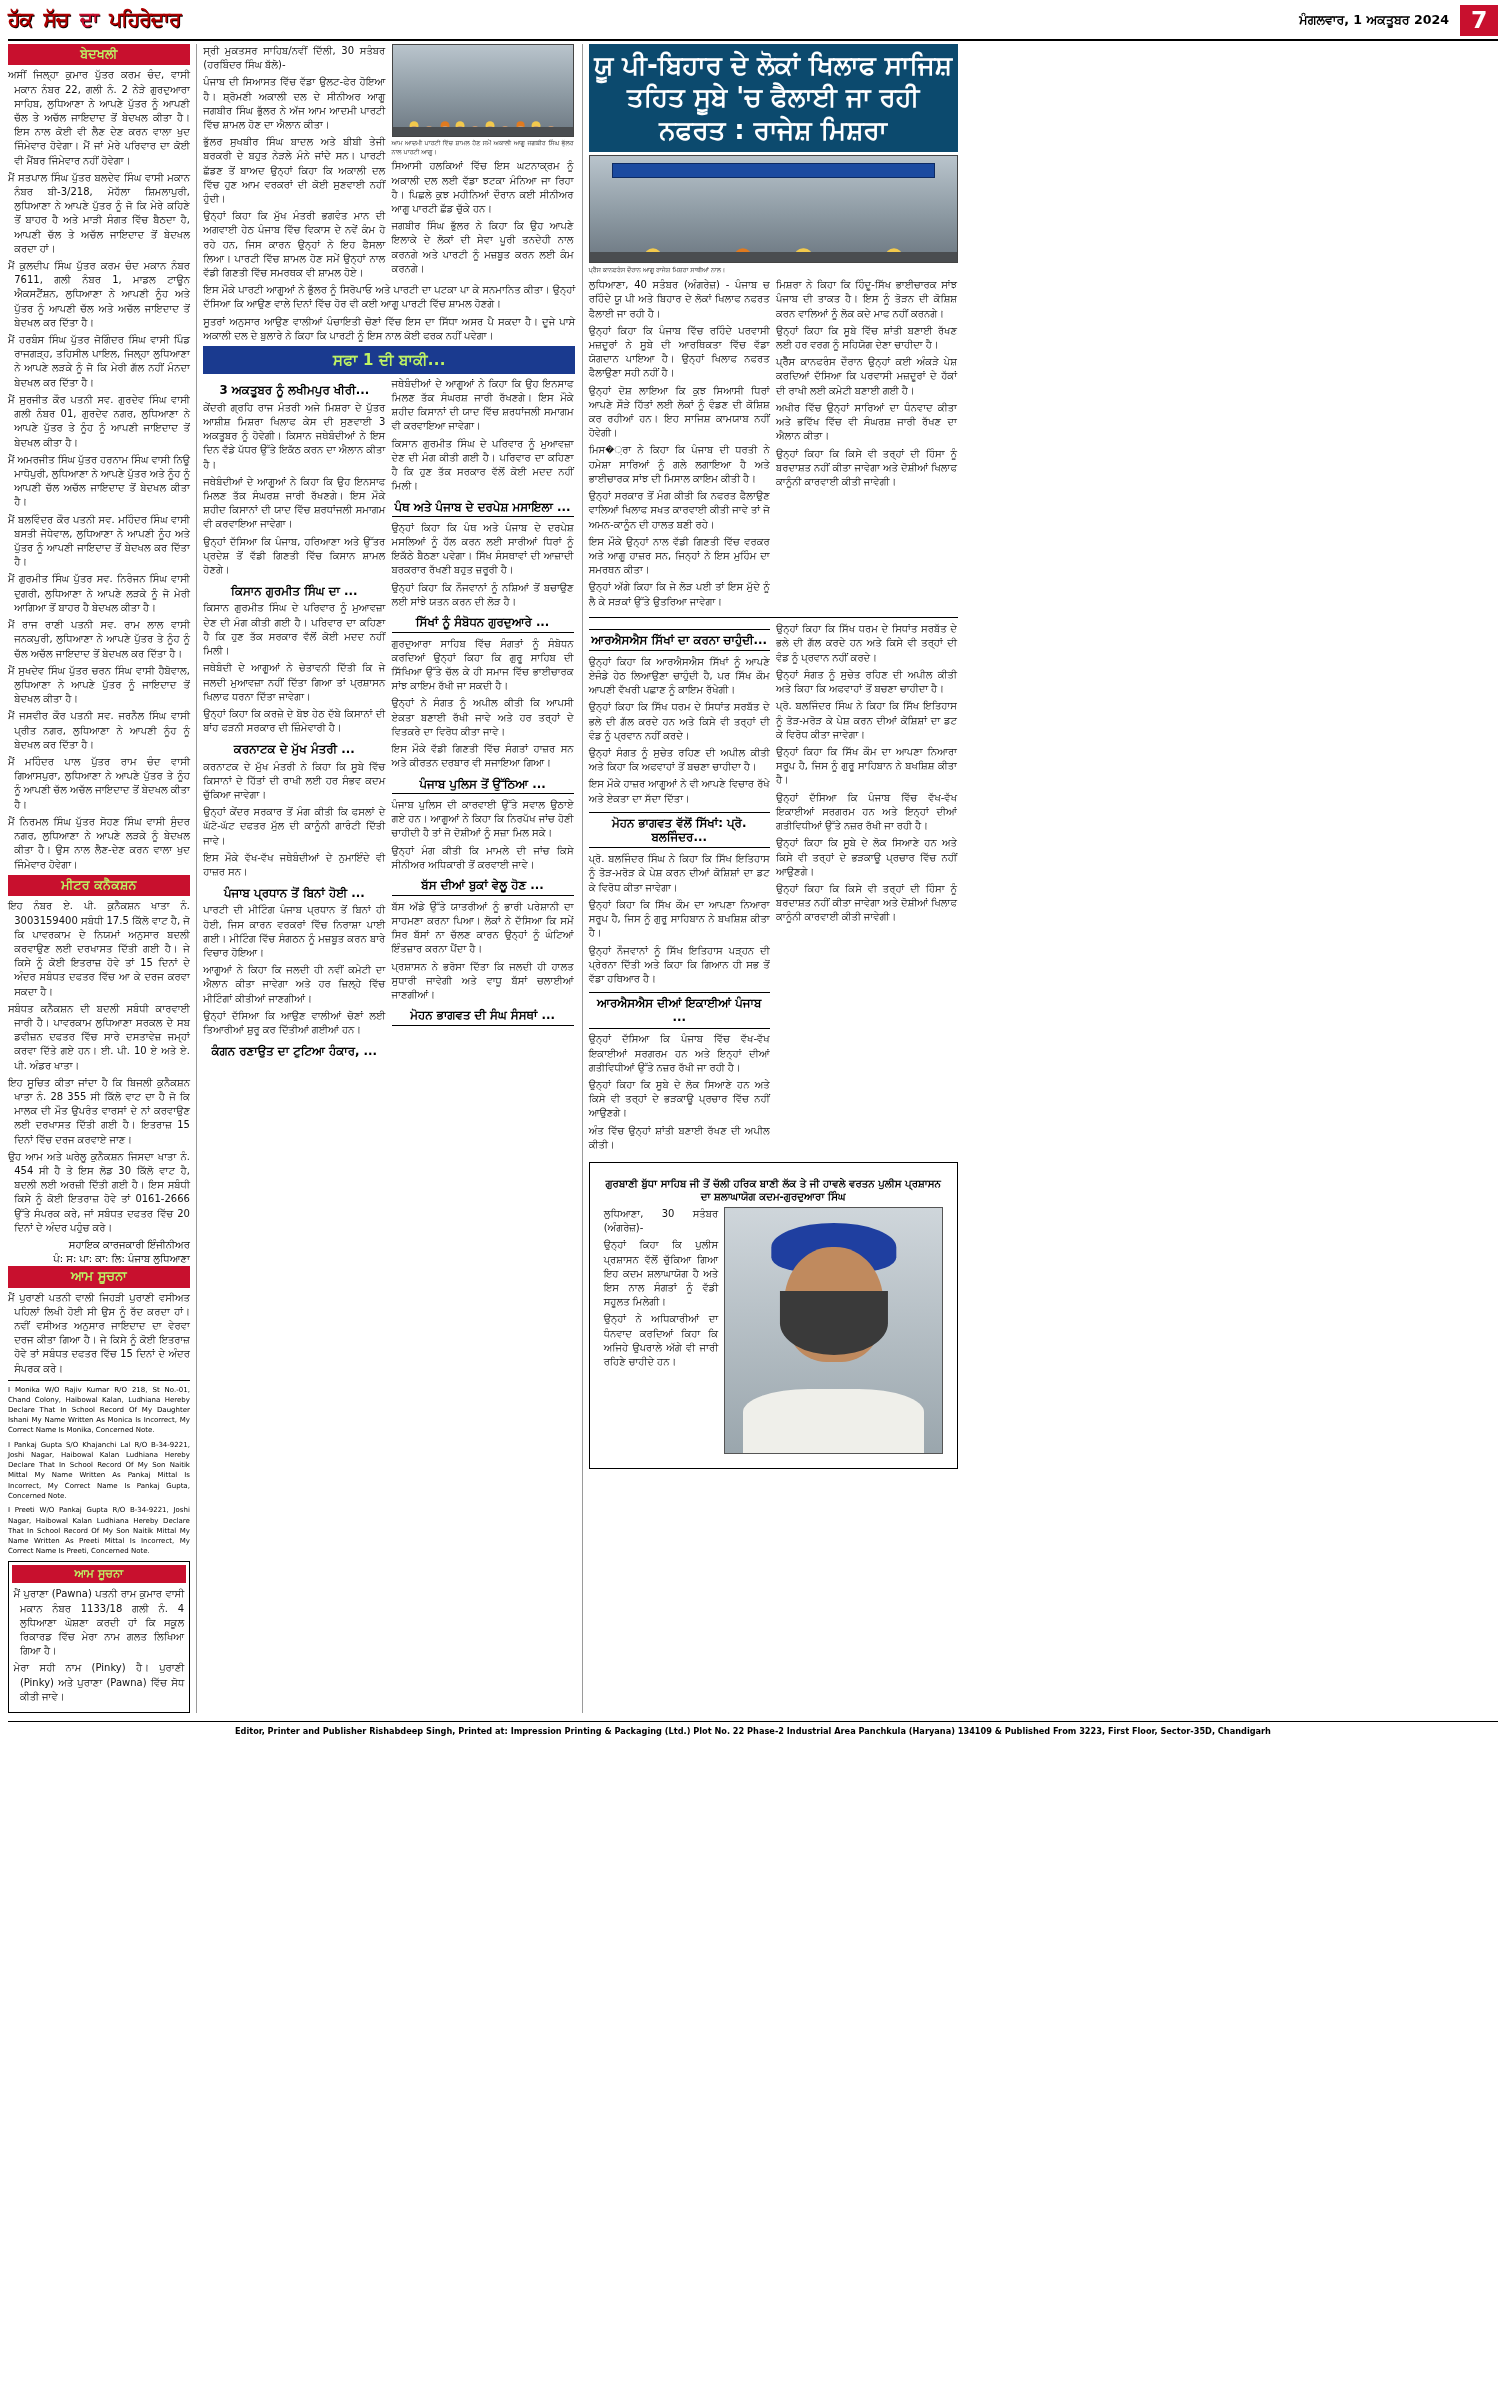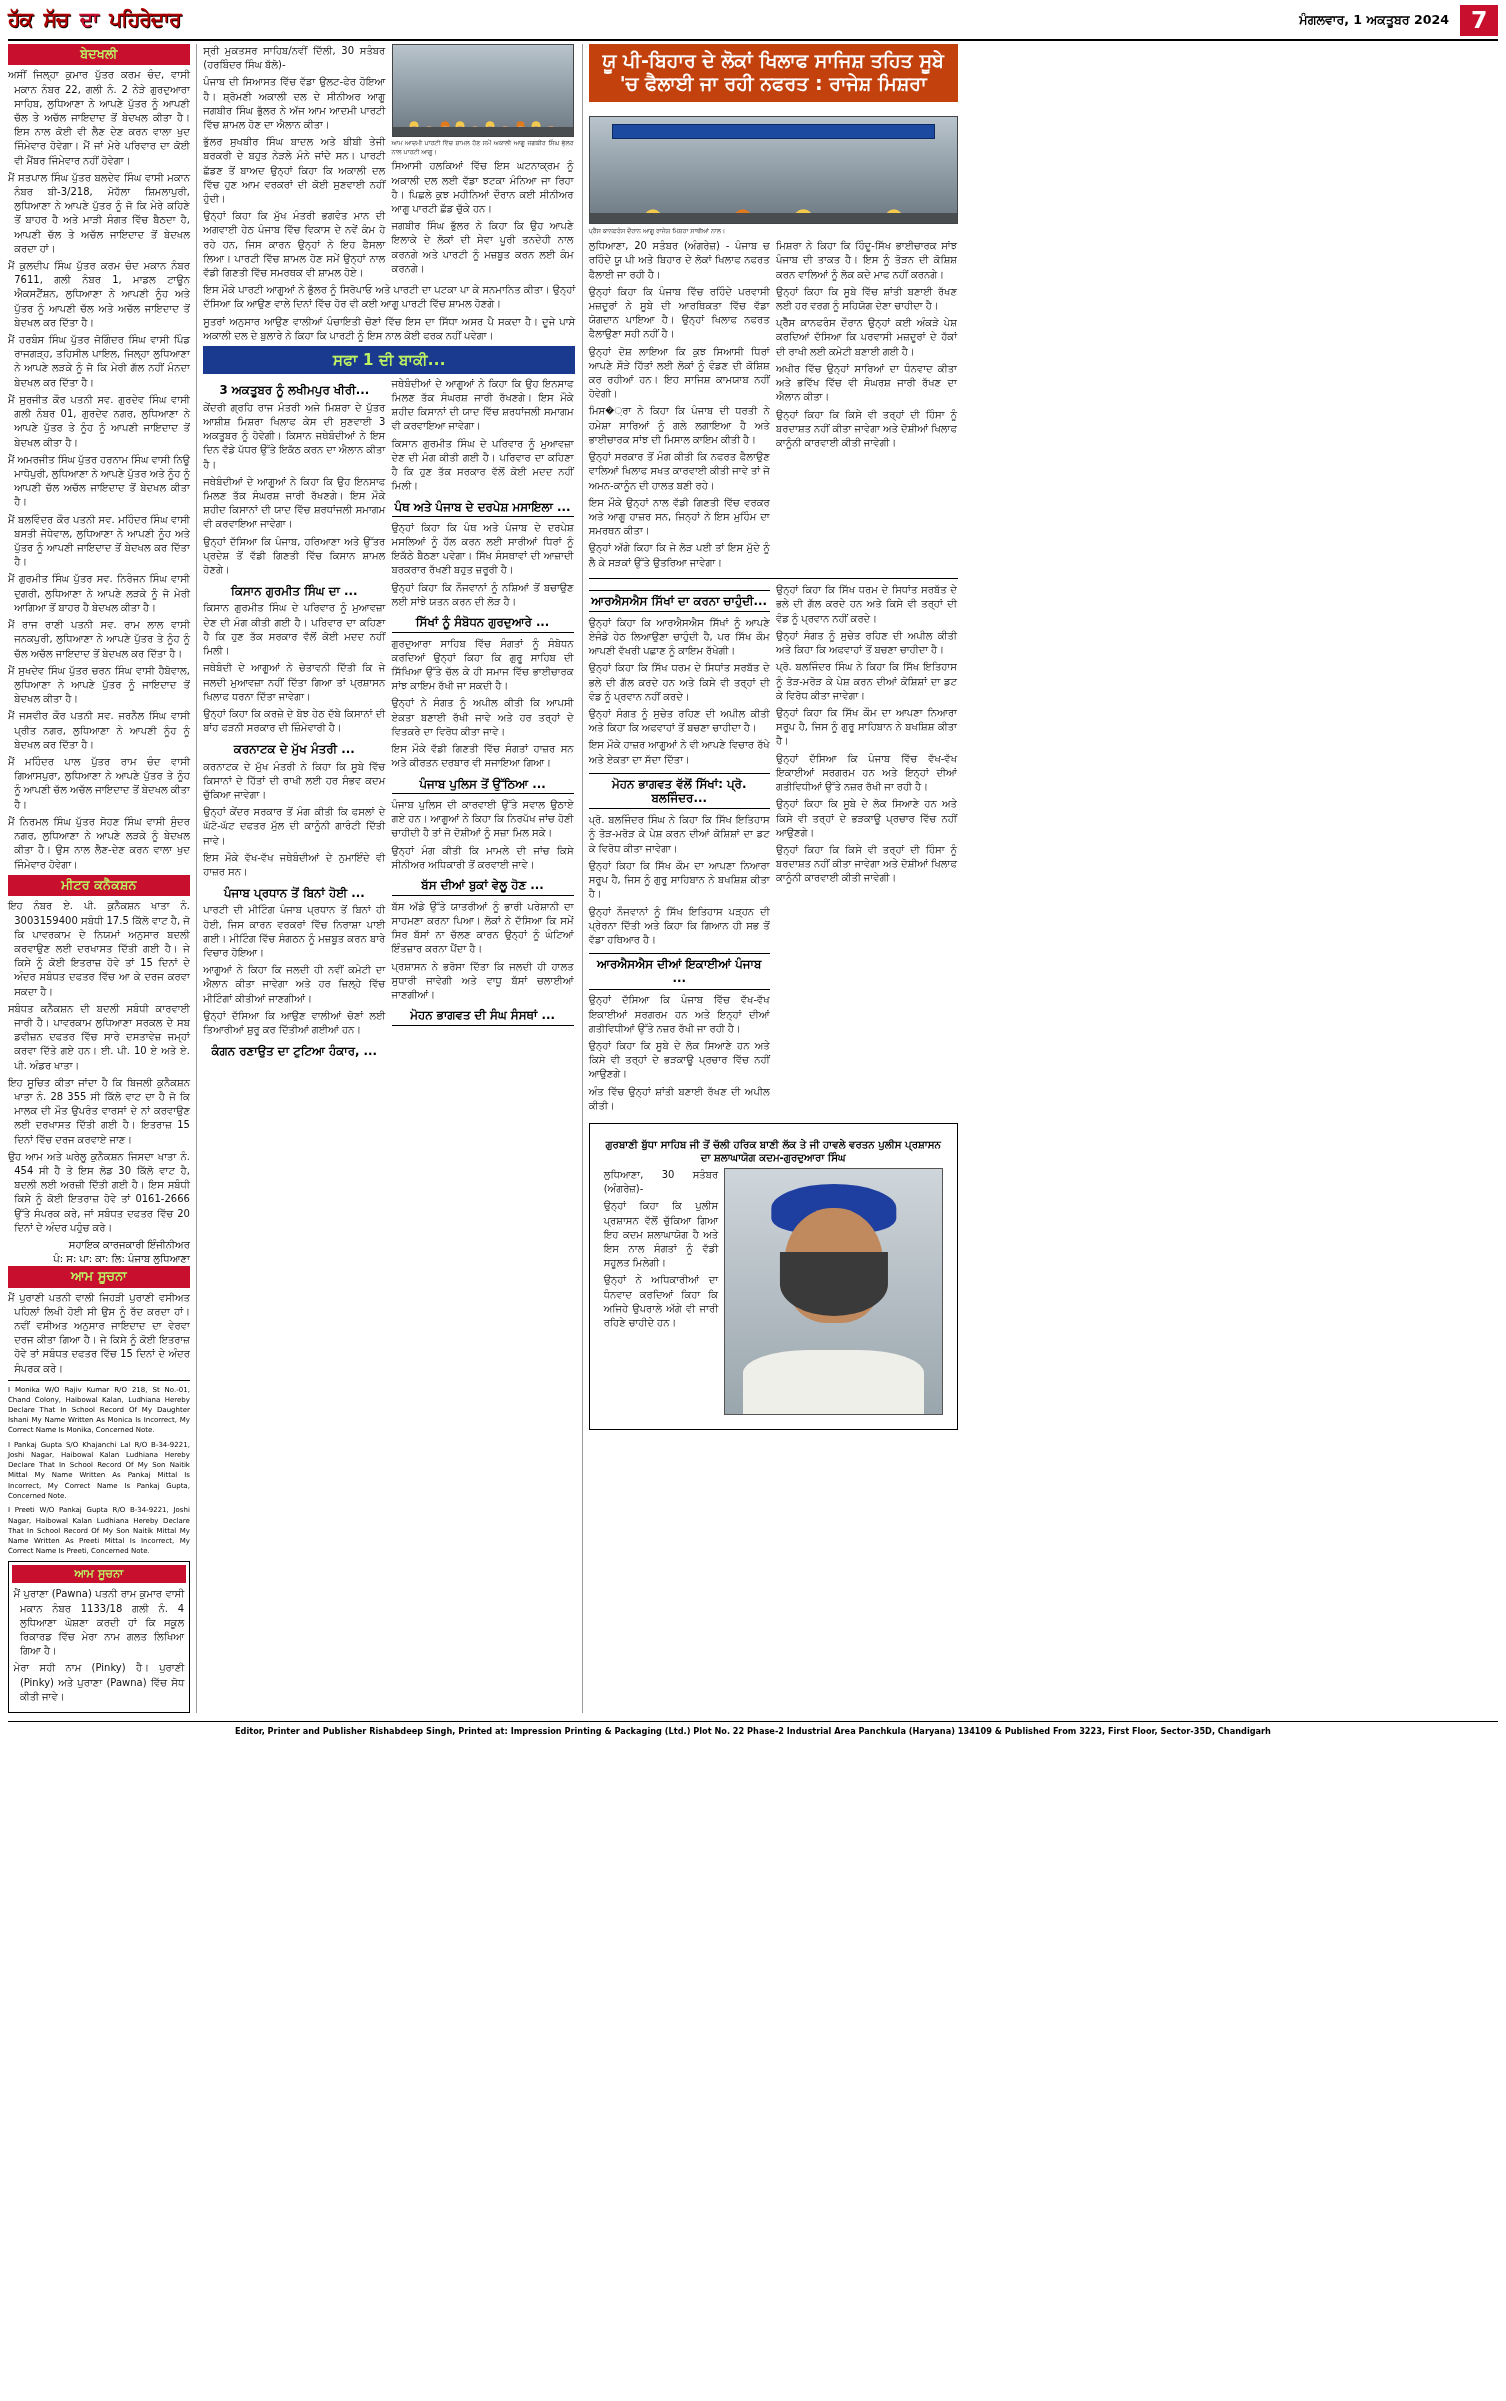--- a/index.html
+++ b/index.html
@@ -62,22 +62,22 @@
 
   .hr-dark { border:0; border-top:1.6px solid #000; margin:4.7px 0; }
   .hr-thin { border:0; border-top:0.8px solid #000; margin:3.9px 0; }
 
   
   .hl-main {
     font-size:19.6px; line-height:1.22; font-weight:bold; text-align:center;
     margin:0 0 4.7px 0;
   }
   .hl-red {
-    background:#c2410c; color:#fff; font-size:19px; line-height:1.25;
-    font-weight:bold; text-align:center; padding:4.7px 4.7px 6.3px 4.7px; margin:0 0 14px 0;
+    background:#0c4a6e; color:#fff; font-size:26px; line-height:1.25;
+    font-weight:bold; text-align:center; padding:4.7px 4.7px 6.3px 4.7px; margin:0 0 3px 0;
   }
   .subhead {
     font-size:11.8px; font-weight:bold; text-align:center; margin:6.3px 0 3.9px 0;
   }
   .subhead.u { border-bottom:0.8px solid #000; padding-bottom:2.4px; }
   .jump-head {
     font-size:11.8px; font-weight:bold; text-align:center;
     border-top:0.8px solid #000; border-bottom:0.8px solid #000;
     padding:3.1px 0; margin:6.3px 0 3.9px 0;
   }
@@ -330,21 +330,21 @@
           <div class="pp t1 turb"></div>
           <div class="pp t3"></div>
         </div>
         <div class="ground"></div>
       </div>
       <div class="caption">ਪ੍ਰੈੱਸ ਕਾਨਫਰੰਸ ਦੌਰਾਨ ਆਗੂ ਰਾਜੇਸ਼ ਮਿਸ਼ਰਾ ਸਾਥੀਆਂ ਨਾਲ।</div>
 
       <div class="cols" style="margin-top:3.9px;">
         <div class="c4" style="width:181px;">
           <div class="body-txt">
-            <p>ਲੁਧਿਆਣਾ, 20 ਸਤੰਬਰ (ਅੰਗਰੇਜ਼) - ਪੰਜਾਬ ਚ ਰਹਿੰਦੇ ਯੂ ਪੀ ਅਤੇ ਬਿਹਾਰ ਦੇ ਲੋਕਾਂ ਖਿਲਾਫ ਨਫਰਤ ਫੈਲਾਈ ਜਾ ਰਹੀ ਹੈ।</p>
+            <p>ਲੁਧਿਆਣਾ, 40 ਸਤੰਬਰ (ਅੰਗਰੇਜ਼) - ਪੰਜਾਬ ਚ ਰਹਿੰਦੇ ਯੂ ਪੀ ਅਤੇ ਬਿਹਾਰ ਦੇ ਲੋਕਾਂ ਖਿਲਾਫ ਨਫਰਤ ਫੈਲਾਈ ਜਾ ਰਹੀ ਹੈ।</p>
             <p>ਉਨ੍ਹਾਂ ਕਿਹਾ ਕਿ ਪੰਜਾਬ ਵਿੱਚ ਰਹਿੰਦੇ ਪਰਵਾਸੀ ਮਜ਼ਦੂਰਾਂ ਨੇ ਸੂਬੇ ਦੀ ਆਰਥਿਕਤਾ ਵਿੱਚ ਵੱਡਾ ਯੋਗਦਾਨ ਪਾਇਆ ਹੈ। ਉਨ੍ਹਾਂ ਖਿਲਾਫ ਨਫਰਤ ਫੈਲਾਉਣਾ ਸਹੀ ਨਹੀਂ ਹੈ।</p>
             <p>ਉਨ੍ਹਾਂ ਦੋਸ਼ ਲਾਇਆ ਕਿ ਕੁਝ ਸਿਆਸੀ ਧਿਰਾਂ ਆਪਣੇ ਸੌੜੇ ਹਿੱਤਾਂ ਲਈ ਲੋਕਾਂ ਨੂੰ ਵੰਡਣ ਦੀ ਕੋਸ਼ਿਸ਼ ਕਰ ਰਹੀਆਂ ਹਨ। ਇਹ ਸਾਜਿਸ਼ ਕਾਮਯਾਬ ਨਹੀਂ ਹੋਵੇਗੀ।</p>
             <p>ਮਿਸ�਼ਰਾ ਨੇ ਕਿਹਾ ਕਿ ਪੰਜਾਬ ਦੀ ਧਰਤੀ ਨੇ ਹਮੇਸ਼ਾ ਸਾਰਿਆਂ ਨੂੰ ਗਲੇ ਲਗਾਇਆ ਹੈ ਅਤੇ ਭਾਈਚਾਰਕ ਸਾਂਝ ਦੀ ਮਿਸਾਲ ਕਾਇਮ ਕੀਤੀ ਹੈ।</p>
             <p>ਉਨ੍ਹਾਂ ਸਰਕਾਰ ਤੋਂ ਮੰਗ ਕੀਤੀ ਕਿ ਨਫਰਤ ਫੈਲਾਉਣ ਵਾਲਿਆਂ ਖਿਲਾਫ ਸਖਤ ਕਾਰਵਾਈ ਕੀਤੀ ਜਾਵੇ ਤਾਂ ਜੋ ਅਮਨ-ਕਾਨੂੰਨ ਦੀ ਹਾਲਤ ਬਣੀ ਰਹੇ।</p>
             <p>ਇਸ ਮੌਕੇ ਉਨ੍ਹਾਂ ਨਾਲ ਵੱਡੀ ਗਿਣਤੀ ਵਿੱਚ ਵਰਕਰ ਅਤੇ ਆਗੂ ਹਾਜ਼ਰ ਸਨ, ਜਿਨ੍ਹਾਂ ਨੇ ਇਸ ਮੁਹਿੰਮ ਦਾ ਸਮਰਥਨ ਕੀਤਾ।</p>
             <p>ਉਨ੍ਹਾਂ ਅੱਗੇ ਕਿਹਾ ਕਿ ਜੇ ਲੋੜ ਪਈ ਤਾਂ ਇਸ ਮੁੱਦੇ ਨੂੰ ਲੈ ਕੇ ਸੜਕਾਂ ਉੱਤੇ ਉਤਰਿਆ ਜਾਵੇਗਾ।</p>
           </div>
         </div>
         <div class="c5" style="width:181px;">
           <div class="body-txt">

